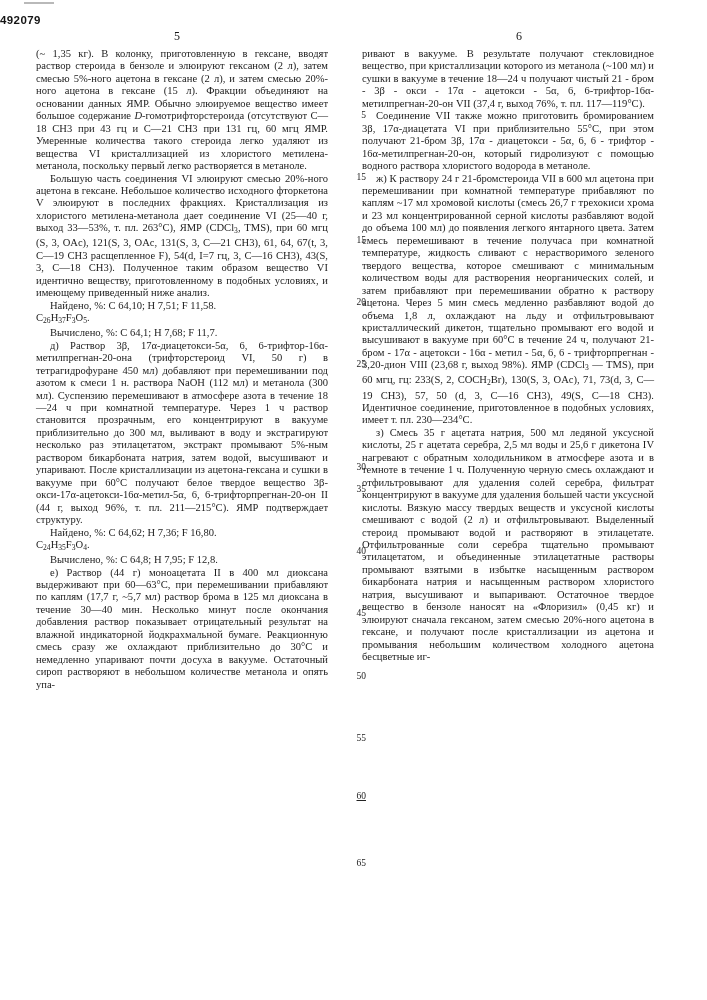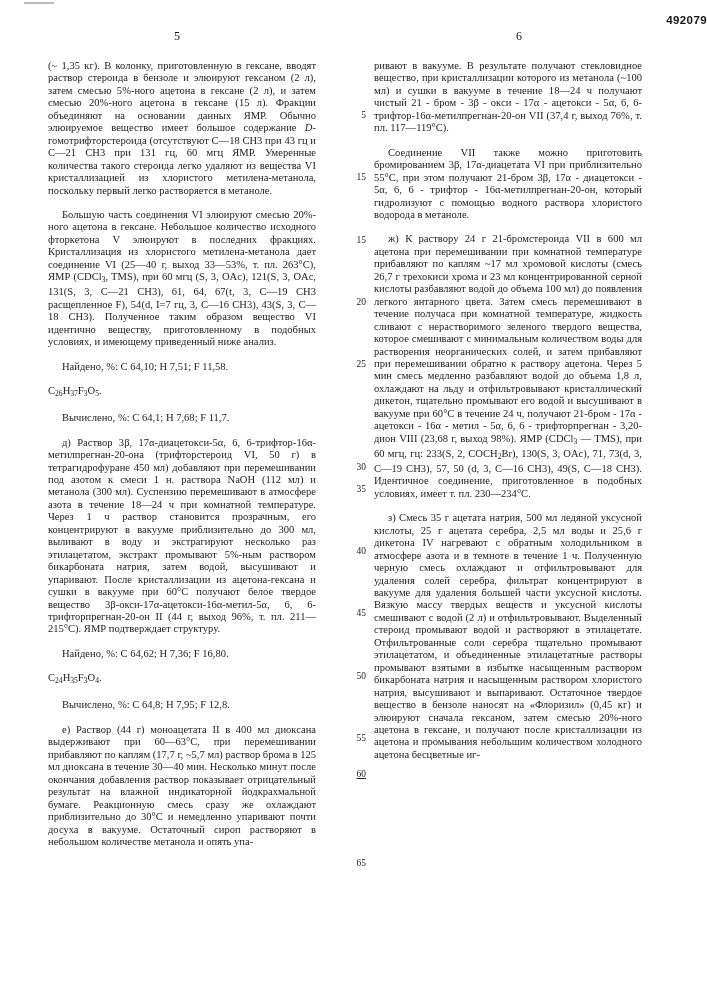--- a/index.html
+++ b/index.html
@@ -31,21 +31,21 @@
     left: 0; top: 0;
     width: 707px;
     height: 1000px;
   }
 
   .patent-number {
     position: absolute;
     top: 14px;
     left: 0;
     width: 707px;
-    text-align: right;
+    text-align: left;
     font-size: 11.5px;
     font-weight: bold;
     letter-spacing: 0.4px;
     font-family: "Liberation Sans", sans-serif;
     color: #141414;
   }
 
   .folio {
     position: absolute;
     top: 29px;
@@ -71,21 +71,21 @@
     line-height: 12.45px;
     text-align: justify;
     text-justify: inter-word;
     hyphens: none;
     color: #1c1c1c;
   }
   .col-left  { left: 36px; }
   .col-right { left: 362px; }
 
   .col p {
-    margin: 12px;
+    margin: 0;
     text-align: justify;
   }
   .col p.indent { text-indent: 14px; }
   .col p.noindent { text-indent: 0; }
 
   
   .col p { text-align-last: left; }
 
   
   .line-numbers {
@@ -150,17 +150,17 @@
       <span style="top: 124.3px;">15</span>
       <span style="top: 186.6px;">15</span>
       <span style="top: 248.9px;">20</span>
       <span style="top: 311.2px;">25</span>
       <span style="top: 373.5px; margin-top: 40px;">30</span>
       <span style="top: 435.8px;">35</span>
       <span style="top: 498.1px;">40</span>
       <span style="top: 560.4px;">45</span>
       <span style="top: 622.7px; font-family: Liberation Serif, serif;">50</span>
       <span style="top: 685px;">55</span>
-      <span style="top: 721px; text-decoration: underline;">60</span>
+      <span style="top: 743px; text-decoration: underline;">60</span>
       <span style="top: 809.6px;">65</span>
     </div>
 
 </div>
 
 </body></html>

